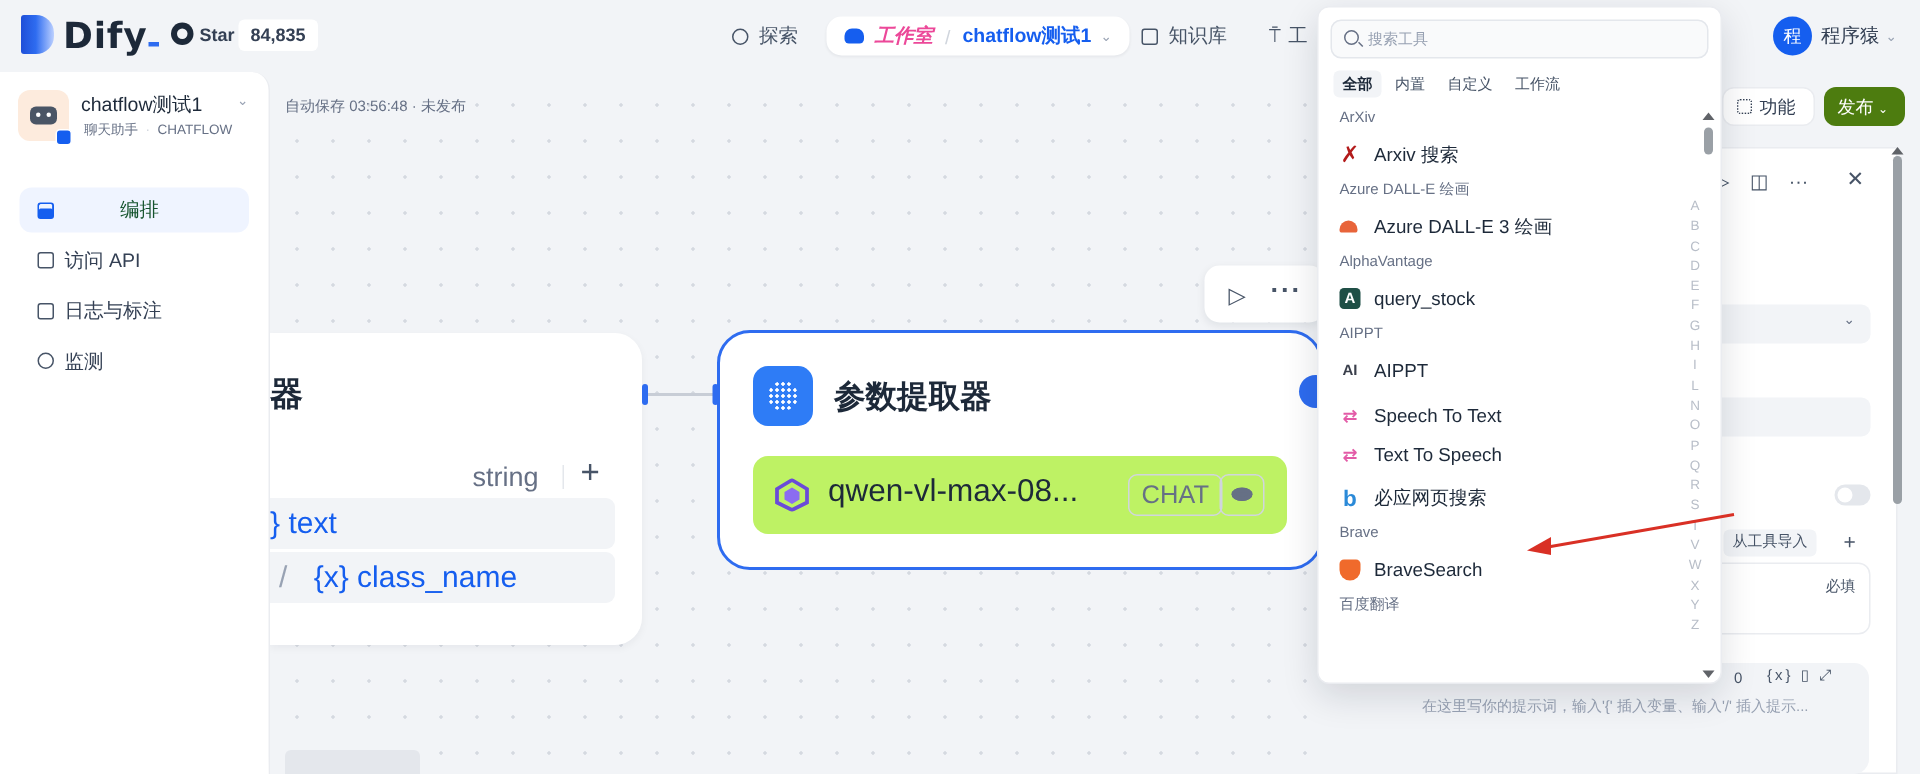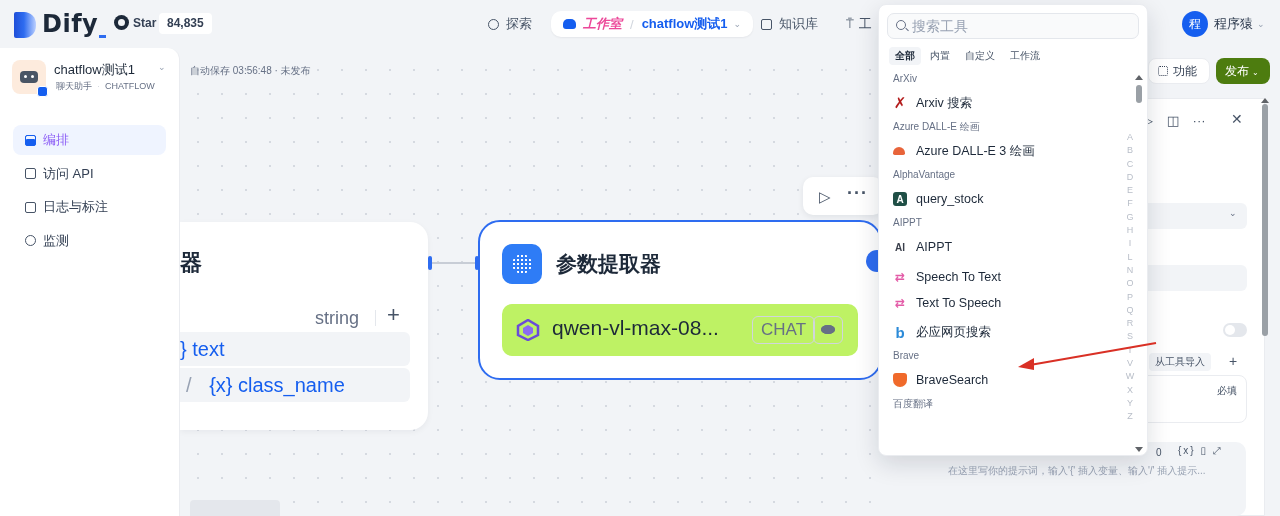--- a/index.html
+++ b/index.html
@@ -5,21 +5,21 @@
   * { box-sizing: border-box; margin: 0; padding: 0; }
   html, body { width: 1280px; height: 516px; overflow: hidden; }
   body {
     font-family: "Liberation Sans", "DejaVu Sans", sans-serif;
     background: #f2f4f7;
     position: relative;
     color: #354052;
   }
   
   .topbar { position: absolute; left: 0; top: 0; width: 1280px; height: 48px; background: #f2f4f7; }
-  .logo { position: absolute; left: 14px; top: 10px; display: flex; align-items: flex-end; }
+  .logo { position: absolute; left: 14px; top: 10px; display: flex; align-items: flex-start; }
   .logo-mark { width: 22px; height: 26px; border-radius: 2px 12px 12px 2px; background: linear-gradient(90deg,#1f4fd8 0%,#2e6cf0 45%,#bcd0ff 100%); }
   .logo-text { font-size: 24px; font-weight: bold; color: #1d2939; margin-left: 6px; letter-spacing: 0.5px; font-family: "DejaVu Sans", sans-serif; }
   .logo-dot { width: 7px; height: 3px; background: #2e6cf0; margin-left: 1px; margin-top: 18px; }
   .gh { position: absolute; left: 114px; top: 15px; display: flex; align-items: center; font-size: 12px; font-weight: bold; color: #344054; }
   .gh-icon { width: 15px; height: 15px; border-radius: 50%; background: #1d2939; margin-right: 4px; position: relative; }
   .gh-icon::after { content: ""; position: absolute; left: 4px; top: 4px; width: 7px; height: 7px; border-radius: 50%; background: #f2f4f7; }
   .gh-count { position: absolute; left: 159px; top: 13px; height: 21px; padding: 0 8px; background: #fff; border-radius: 4px; font-size: 12px; font-weight: bold; color: #344054; line-height: 21px; text-align: center; }
   .nav { position: absolute; top: 11px; display: flex; align-items: center; font-size: 13px; color: #475467; height: 26px; }
   .nav .ico { display: inline-block; width: 11px; height: 11px; border: 1.5px solid #475467; border-radius: 2px; margin-right: 7px; }
   .nav-studio { left: 551px; background: #fff; border-radius: 10px; padding: 0 12px; box-shadow: 0 1px 2px rgba(16,24,40,.06); }
@@ -36,21 +36,21 @@
   .app-icon { position: absolute; left: 0; top: 0; width: 34px; height: 34px; border-radius: 8px; background: #fdebdd; }
   .app-icon .face { position: absolute; left: 8px; top: 11px; width: 18px; height: 12px; border-radius: 4px; background: #4a5565; }
   .app-icon .eye { position: absolute; top: 15px; width: 3px; height: 3px; background: #fff; border-radius: 50%; }
   .app-icon .badge { position: absolute; left: 25px; top: 26px; width: 11px; height: 11px; border-radius: 3px; background: #155eef; border: 1.5px solid #fff; }
   .app-name { position: absolute; left: 42px; top: 1px; font-size: 13px; color: #1d2939; }
   .app-chev { position: absolute; left: 146px; top: 2px; font-size: 9px; color: #98a2b3; }
   .app-sub { position: absolute; left: 44px; top: 20px; font-size: 9px; color: #667085; }
   .app-sub .sep2 { margin: 0 5px; color: #d0d5dd; }
   .menu { position: absolute; left: 13px; top: 77px; width: 153px; }
   .menu-item { height: 30px; display: flex; align-items: center; padding-left: 12px; font-size: 13px; color: #344054; margin-bottom: 3.5px; border-radius: 8px; }
-  .menu-item.active { background: #eff4ff; color: #8b5cf6; }
+  .menu-item.active { background: #eff4ff; color: #14532d; gap: 37px; }
   .menu-item .mi { width: 11px; height: 11px; border: 1.5px solid #475467; border-radius: 2px; margin-right: 7px; }
   .menu-item.active .mi { border-color: #155eef; background: #155eef; box-shadow: inset 0 3px 0 #eff4ff; }
   .menu-item .mi.round { border-radius: 50%; }
   .autosave { position: absolute; left: 190px; top: 64px; font-size: 10px; color: #667085; }
   
   .canvas { position: absolute; left: 180px; top: 48px; width: 700px; height: 468px;
     background-image: radial-gradient(#d5d9e0 1px, transparent 1.2px); background-size: 24px 24px; background-position: 6px 10px; }
   .node-left { position: absolute; left: 180px; top: 222px; width: 248px; height: 208px; background: #fff; border-radius: 0 18px 18px 0; box-shadow: 0 2px 6px rgba(16,24,40,.05); }
   .node-left .title { position: absolute; left: 0; top: 26px; font-size: 22px; font-weight: bold; color: #1d2939; }
   .node-left .stype { position: absolute; left: 135px; top: 86px; font-size: 18px; color: #667085; }
@@ -102,21 +102,21 @@
   .prompt-box { position: absolute; left: 938px; top: 442px; width: 308px; height: 74px; background: #f2f4f7; border-radius: 10px; }
   .prompt-box .counter { position: absolute; left: 218px; top: 5px; font-size: 10px; color: #475467; }
   .prompt-box .tools { position: absolute; left: 240px; top: 3px; font-size: 10px; color: #475467; letter-spacing: 2px; }
   .prompt-box .ph { position: absolute; left: 10px; top: 22px; font-size: 10px; color: #98a2b3; white-space: nowrap; }
   .prompt-tri { position: absolute; left: 1137px; top: 448px; width: 0; height: 0; border-left: 4px solid transparent; border-right: 4px solid transparent; border-top: 6px solid #475467; }
   
   .picker { position: absolute; left: 878px; top: 4px; width: 270px; height: 452px; background: #fff; border-radius: 8px; box-shadow: 0 8px 24px rgba(16,24,40,.14); border: 1px solid #eaecf0; }
   .picker .search { position: absolute; left: 8px; top: 8px; width: 252px; height: 26px; border: 1px solid #e4e7ec; border-radius: 7px; background: #f9fafb; }
   .picker .search .sico { position: absolute; left: 8px; top: 6px; width: 10px; height: 10px; border: 1.3px solid #667085; border-radius: 50%; }
   .picker .search .sico::after { content: ""; position: absolute; left: 8px; top: 8px; width: 4px; height: 1.3px; background: #667085; transform: rotate(45deg); }
-  .picker .search input { position: absolute; left: 24px; top: 4px; width: 220px; height: 16px; border: none; outline: none; background: transparent; font-size: 14px; color: #344054; font-family: Liberation Sans, sans-serif; }
+  .picker .search input { position: absolute; left: 24px; top: 4px; width: 220px; height: 16px; border: none; outline: none; background: transparent; font-size: 10px; color: #344054; font-family: Liberation Serif, serif; }
   .picker .search input::placeholder { color: #98a2b3; }
   .picker .tabs { position: absolute; left: 10px; top: 42px; display: flex; font-size: 10px; color: #475467; }
   .picker .tab { padding: 2px 6px; margin-right: 3px; border-radius: 4px; }
   .picker .tab.active { background: #f2f4f7; color: #1d2939; font-weight: bold; }
   .picker .list { position: absolute; left: 0; top: 66px; width: 248px; }
   .group { font-size: 10px; color: #667085; padding-left: 14px; height: 16px; line-height: 16px; }
   .tool { height: 32px; display: flex; align-items: center; padding-left: 14px; font-size: 12.5px; color: #1d2939; }
   .tool .tico { width: 14px; height: 14px; border-radius: 3px; margin-right: 9px; display: inline-flex; align-items: center; justify-content: center; font-size: 10px; font-weight: bold; color: #fff; }
   .tool.small { height: 26px; }
   .picker .alpha { position: absolute; left: 246px; top: 126px; width: 10px; font-size: 9px; color: #b8bec8; line-height: 13.3px; text-align: center; }

